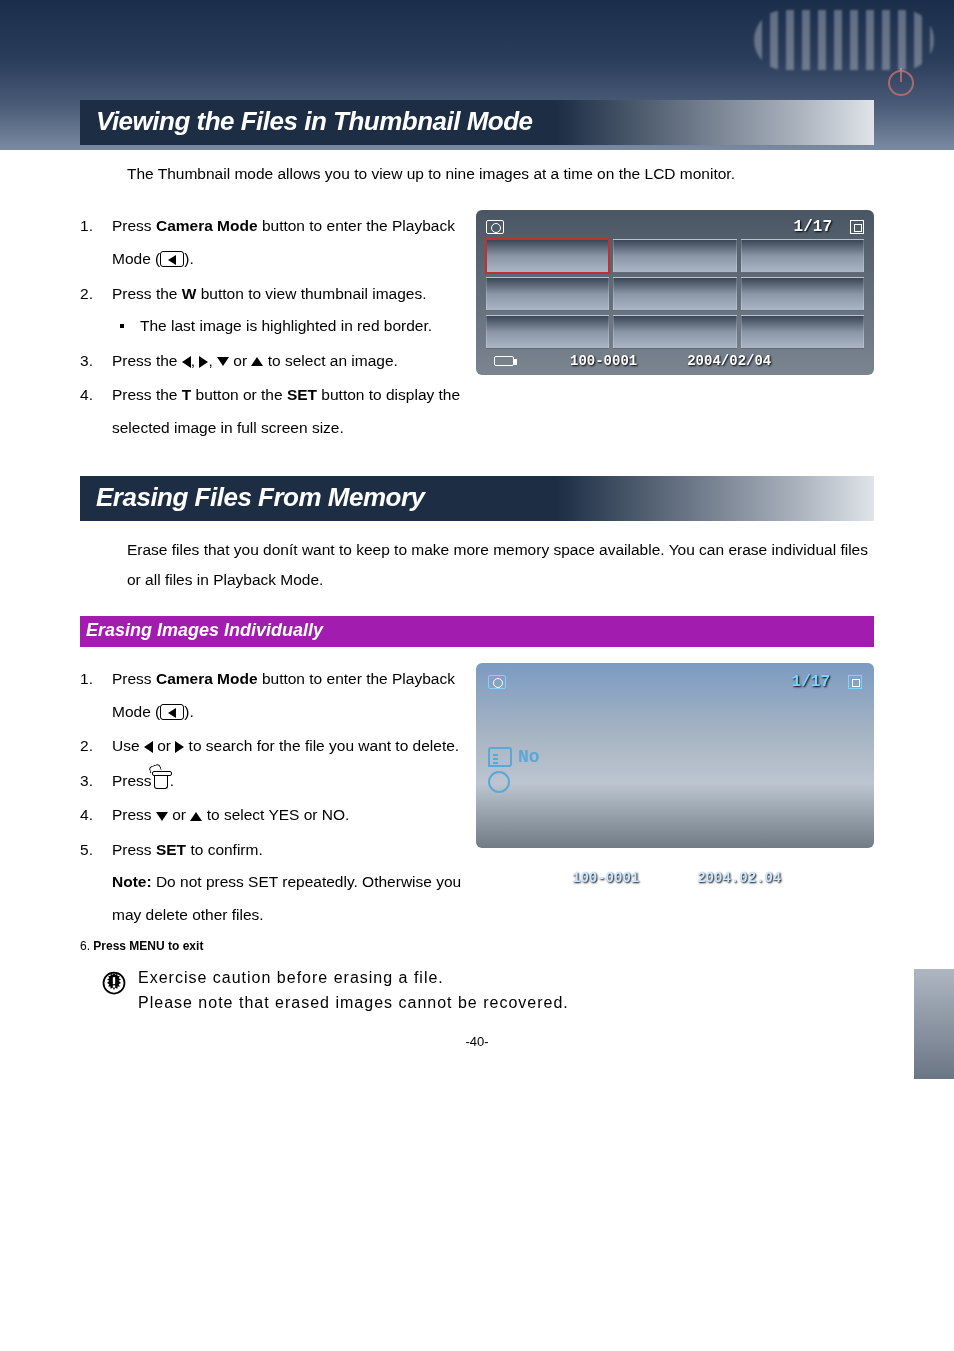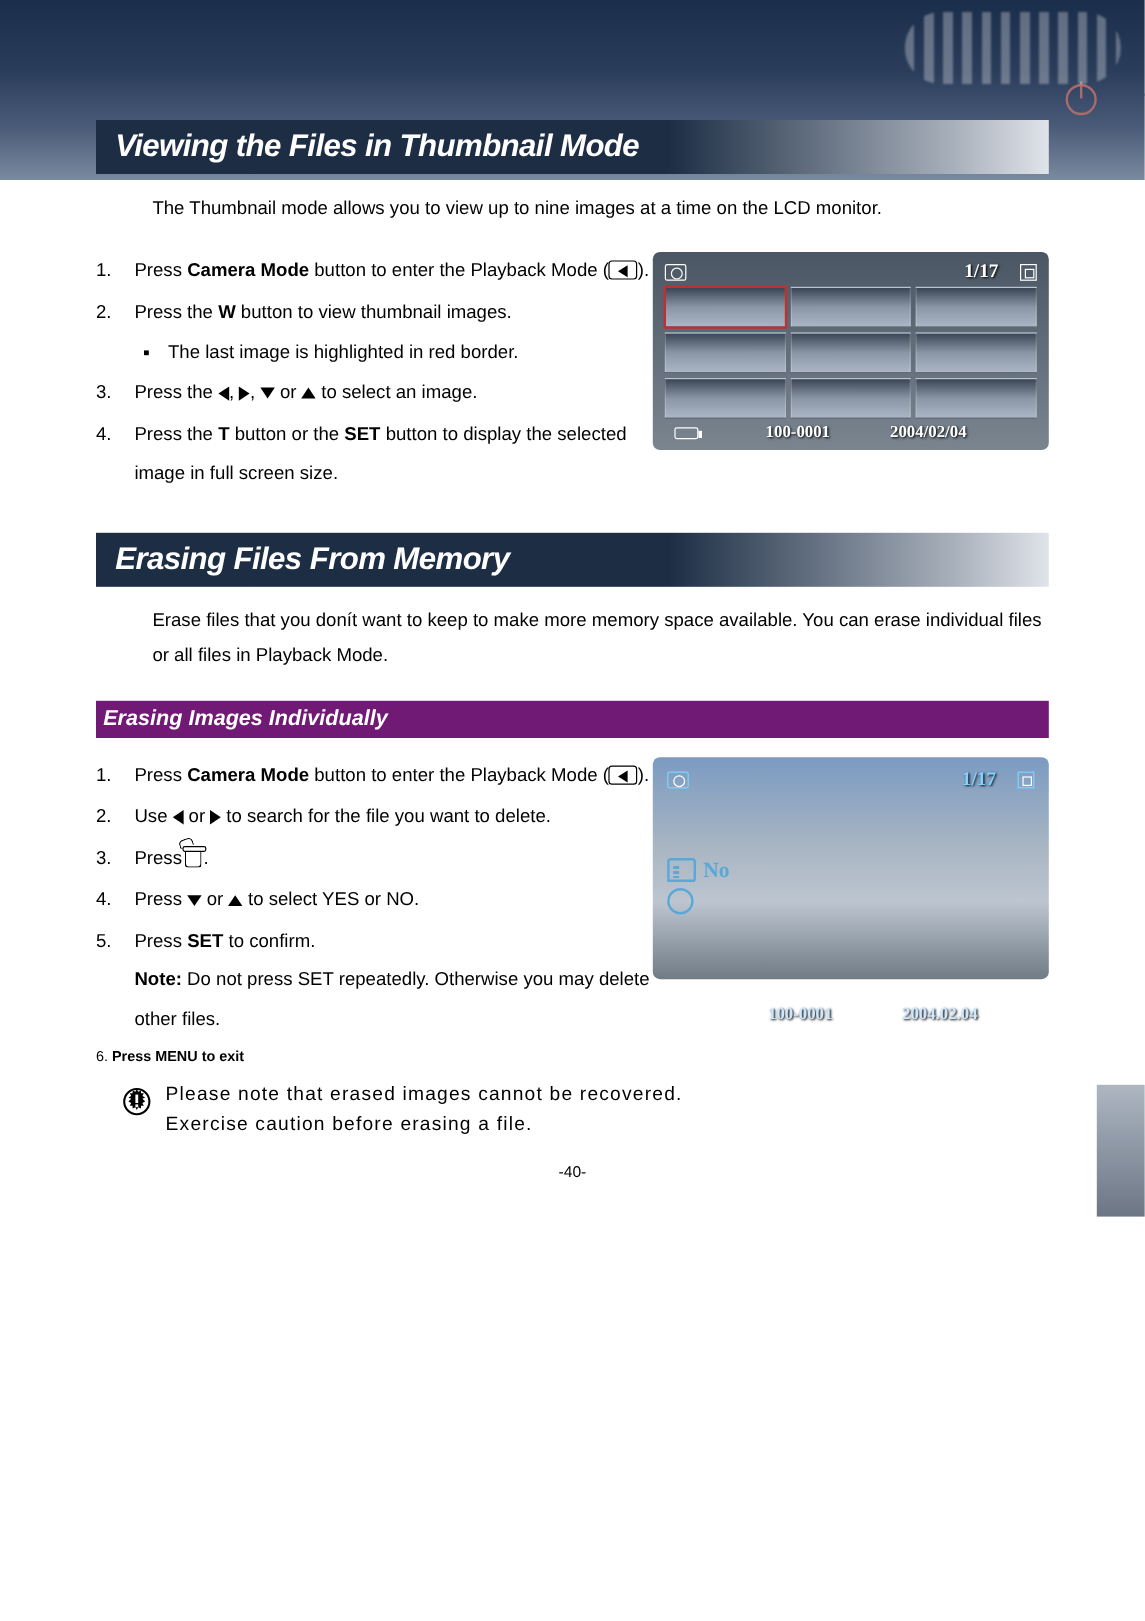--- a/index.html
+++ b/index.html
@@ -106,25 +106,25 @@
     background: #000;
   }
   .two-col {
     display: flex;
     align-items: flex-start;
   }
   .col-text { flex: 1 1 auto; }
   .col-img { flex: 0 0 auto; }
   
   .lcd {
-    width: 330px;
+    width: 398px;
     border-radius: 6px;
     padding: 8px 10px 6px 10px;
     position: relative;
-    font-family: Liberation Serif, serif;
+    font-family: Liberation Mono, monospace;
   }
   .lcd-thumb {
     height: 165px;
     background: linear-gradient(180deg, #4a5663 0%, #7a8590 100%);
   }
   .lcd-top-row, .lcd-bottom-row {
     display: flex;
     align-items: center;
     justify-content: space-between;
     color: #fff;
@@ -233,21 +233,21 @@
   .clock-icon {
     width: 22px; height: 22px;
     border: 2px solid #5aa8d8;
     border-radius:50%;
     margin-top:4px;
   }
   .lcd-del .lcd-bottom-row {
     color: #cde8ff;
   }
   .sub-heading {
-    background: #701a75;
+    background: #a21caf;
     color: #fff;
     font-weight: bold;
     font-size: 18px;
     padding: 4px 6px 6px 6px;
     margin-bottom: 16px;
     font-style: italic;
   }
   .playback-icon {
     display: inline-block;
     vertical-align: middle;
@@ -454,21 +454,21 @@
   <div class="warn-row">
     <div class="warn-icon">
       <svg viewBox="0 0 24 24">
           <circle cx="12" cy="12" r="9" fill="none" stroke="#000" stroke-width="1.5"></circle>
       <path d="M12 3 L13 5 L15 4 L15 6 L17 6 L16 8 L18 9 L16 10 L18 12 L16 13 L17 15 L15 15 L15 17 L13 16 L12 18 L11 16 L9 17 L9 15 L7 15 L8 13 L6 12 L8 10 L6 9 L8 8 L7 6 L9 6 L9 4 L11 5 Z" fill="#000"></path>
       <rect x="11" y="7" width="2" height="6" fill="#fff"></rect>
           <rect x="11" y="14" width="2" height="2" fill="#fff"></rect>
         </svg>
     </div>
     <div class="warn-text">
+      <div>Exercise caution before erasing a file.</div>
       <div>Please note that erased images cannot be recovered.</div>
-      <div>Exercise caution before erasing a file.</div>
     </div>
   </div>
 
   <div class="page-num">-40-</div>
 
   <div class="side-shade"></div>
 </div>
 
 </body></html>

